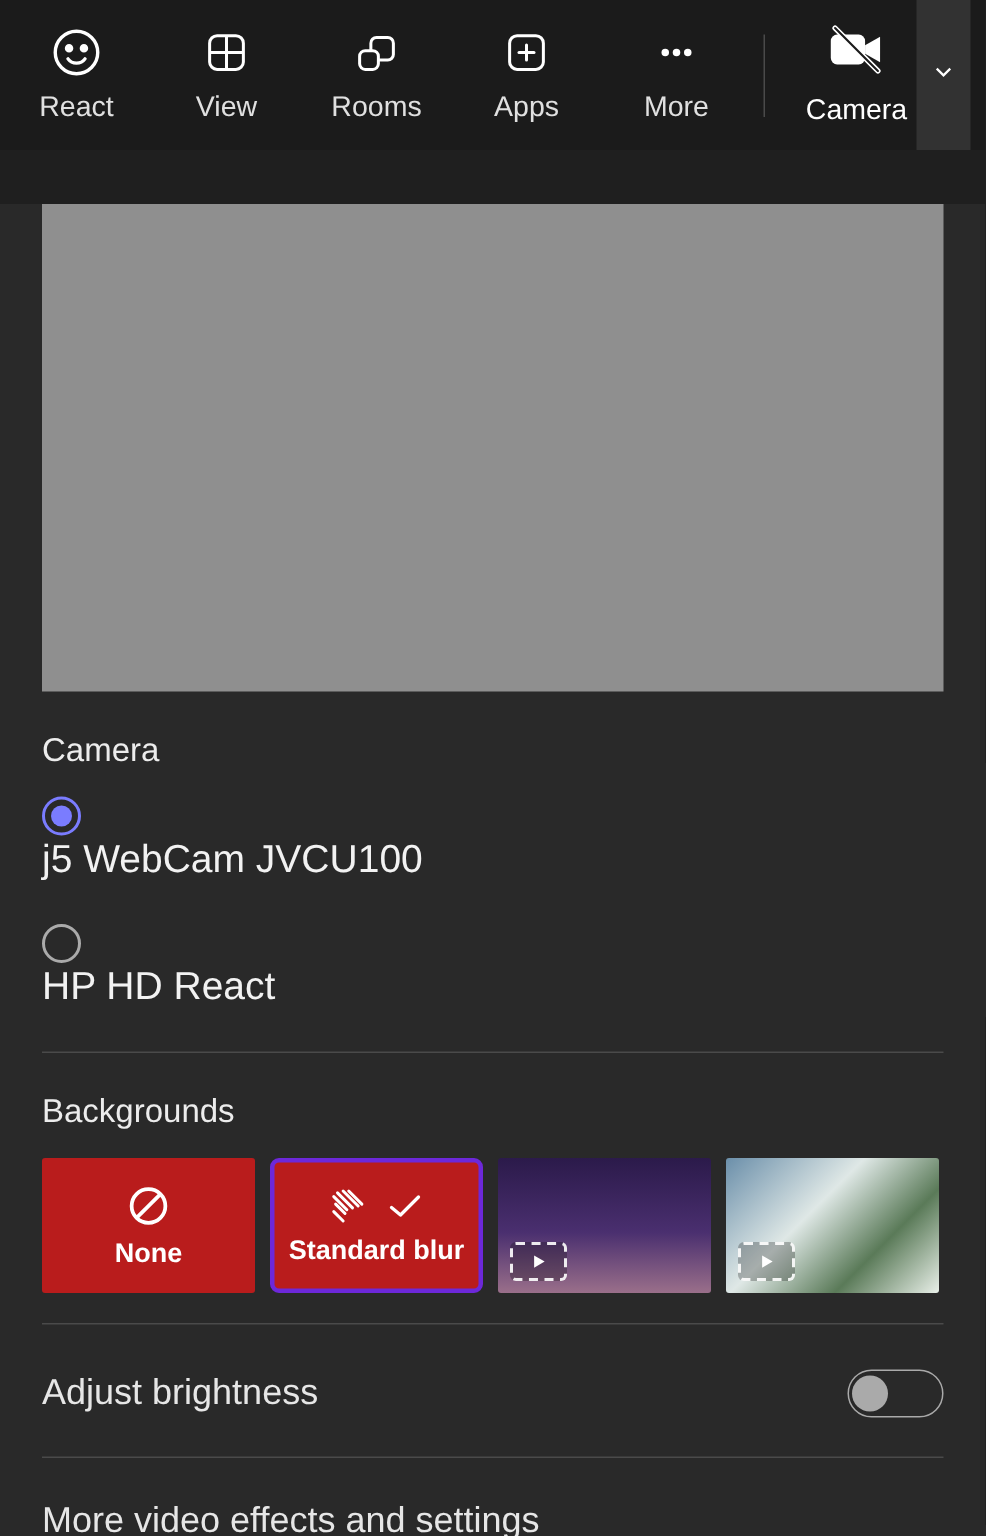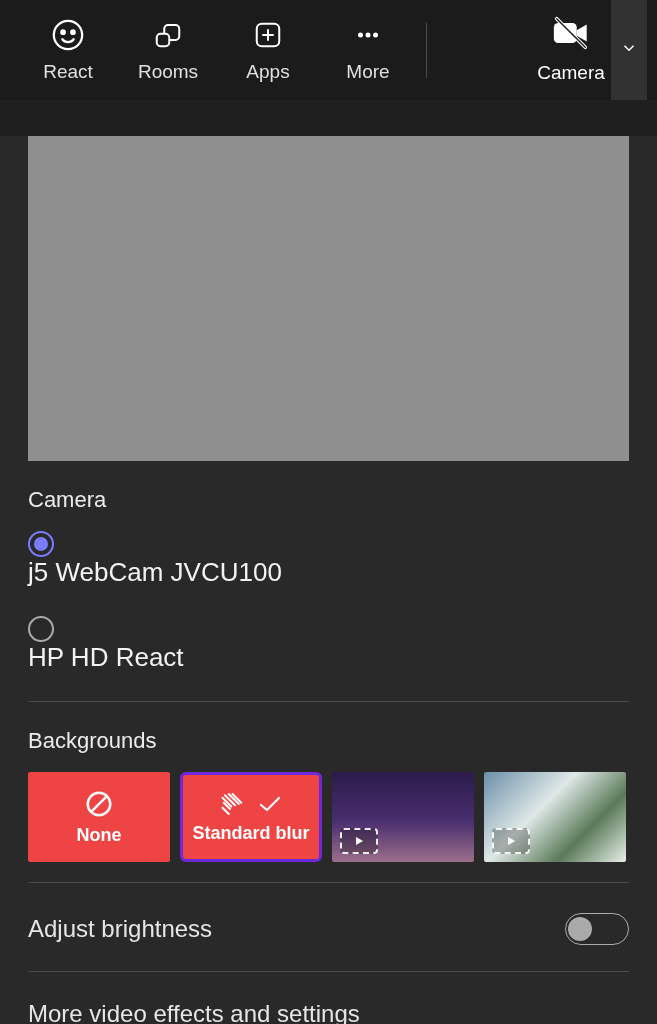--- a/index.html
+++ b/index.html
@@ -7,21 +7,21 @@
       width: 657px;
       height: 1024px;
       background: #1f1f1f;
       font-family: "Segoe UI", -apple-system, BlinkMacSystemFont, sans-serif;
       color: #fff;
       overflow: hidden;
     }
     .toolbar {
       display: flex;
       align-items: center;
-      padding: 10px 10px 10px 18px;
+      padding: 10px 10px 10px 1px;
       background: #1b1b1b;
       height: 100px;
       gap: 0;
     }
     .toolbar-item {
       display: flex;
       flex-direction: column;
       align-items: center;
       justify-content: center;
       width: 100px;
@@ -126,21 +126,21 @@
     }
 
     .backgrounds-row {
       display: flex;
       gap: 10px;
       margin-bottom: 20px;
     }
     .bg-tile {
       width: 142px;
       height: 90px;
-      background: #ef4444;
+      background: #b91c1c;
       display: flex;
       flex-direction: column;
       align-items: center;
       justify-content: center;
       cursor: pointer;
       position: relative;
       border-radius: 2px;
     }
     .bg-tile.selected {
       border: 3px solid #6d28d9;
@@ -224,20 +224,30 @@
       <svg width="34" height="34" viewBox="0 0 24 24" fill="none" stroke="#fff" stroke-width="1.6">
         <circle cx="12" cy="12" r="10"></circle>
         <circle cx="8.5" cy="10" r="1.2" fill="#fff"></circle>
         <circle cx="15.5" cy="10" r="1.2" fill="#fff"></circle>
         <path d="M8 15c1 1.4 2.5 2 4 2s3-.6 4-2" stroke-linecap="round"></path>
       </svg>
     </span>
     <span class="label">React</span>
   </div>
 
+  <div class="toolbar-item">
+    <span class="icon">
+      <svg width="30" height="30" viewBox="0 0 24 24" fill="none" stroke="#fff" stroke-width="1.6">
+        <rect x="3" y="3" width="18" height="18" rx="4"></rect>
+        <line x1="12" y1="3" x2="12" y2="21"></line>
+        <line x1="3" y1="12" x2="21" y2="12"></line>
+      </svg>
+    </span>
+    <span class="label">View</span>
+  </div>
 
   <div class="toolbar-item">
     <span class="icon">
       <svg width="30" height="30" viewBox="0 0 24 24" fill="none" stroke="#fff" stroke-width="1.6">
         <rect x="9" y="4" width="12" height="12" rx="3"></rect>
         <rect x="3" y="11" width="10" height="10" rx="3" fill="#1b1b1b"></rect>
       </svg>
     </span>
     <span class="label">Rooms</span>
   </div>

